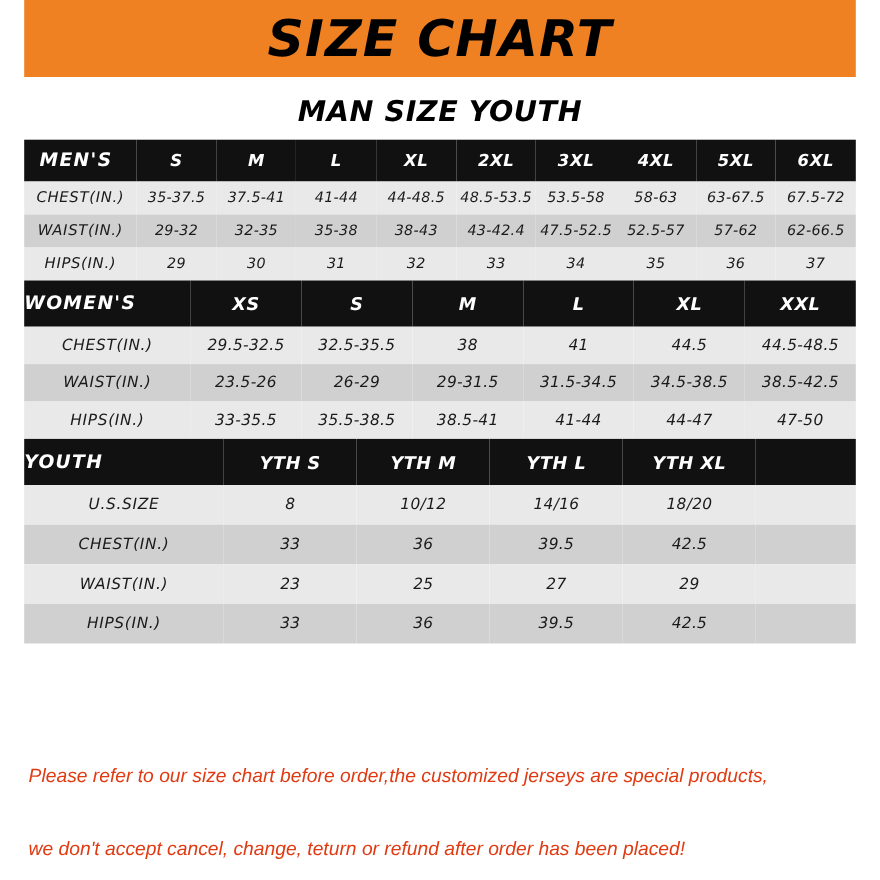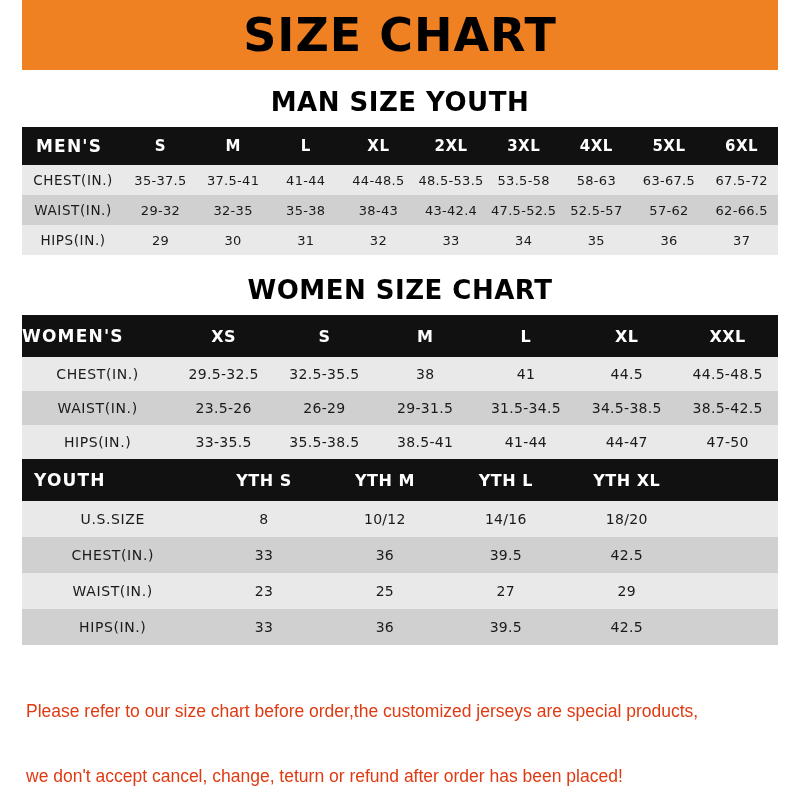--- a/index.html
+++ b/index.html
@@ -13,20 +13,21 @@
     background: #ffffff;
     font-family: "Liberation Sans", sans-serif;
     overflow: hidden;
   }
   .page {
     width: 800px;
     height: 800px;
     position: relative;
     display: flex;
     flex-direction: column;
+    font-style: italic;
   }
   
   .header {
     background: #F08122;
     height: 70px;
     display: flex;
     align-items: center;
     justify-content: center;
     position: relative;
     flex: 0 0 auto;
@@ -107,21 +108,21 @@
   }
   tbody tr.odd  td { background: #e9e9e9; }
   tbody tr.even td { background: #d0d0d0; }
 
   
   .women thead th { font-size: 16px; padding: 11px 0; }
   .women thead th.rowlabel { font-size: 17px; }
   .women tbody td { font-size: 14px; padding: 9px 0; }
   .women tbody td.rowlabel { font-size: 14px; }
 
-  .youth thead th { font-size: 16px; padding: 11px 12px; }
+  .youth thead th { font-size: 16px; padding: 11px 0; }
   .youth thead th.rowlabel { font-size: 17px; }
   .youth tbody td { font-size: 14px; padding: 10px 0; }
   .youth tbody td.rowlabel { font-size: 14px; }
 
   
   .note {
     margin-top: auto;
     padding: 14px 4px 16px;
     color: #E03A12;
     font-size: 17.5px;
@@ -197,21 +198,20 @@
           <td>32</td>
           <td>33</td>
           <td>34</td>
           <td>35</td>
           <td>36</td>
           <td>37</td>
         </tr>
       </tbody>
     </table>
 
-    <div class="section-title t-women">WOMEN SIZE CHART</div>
     <table class="women">
       <colgroup>
         <col style="width:20%">
         <col span="6" style="width:13.33%">
       </colgroup>
       <thead>
         <tr>
           <th class="rowlabel">WOMEN'S</th>
           <th>XS</th>
           <th>S</th>

